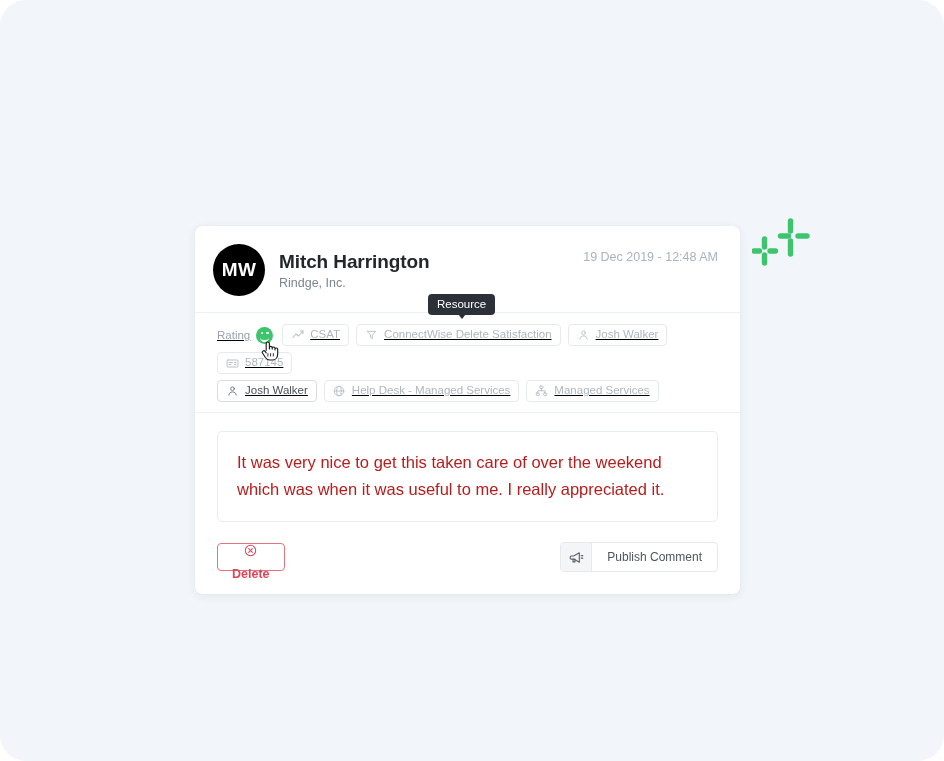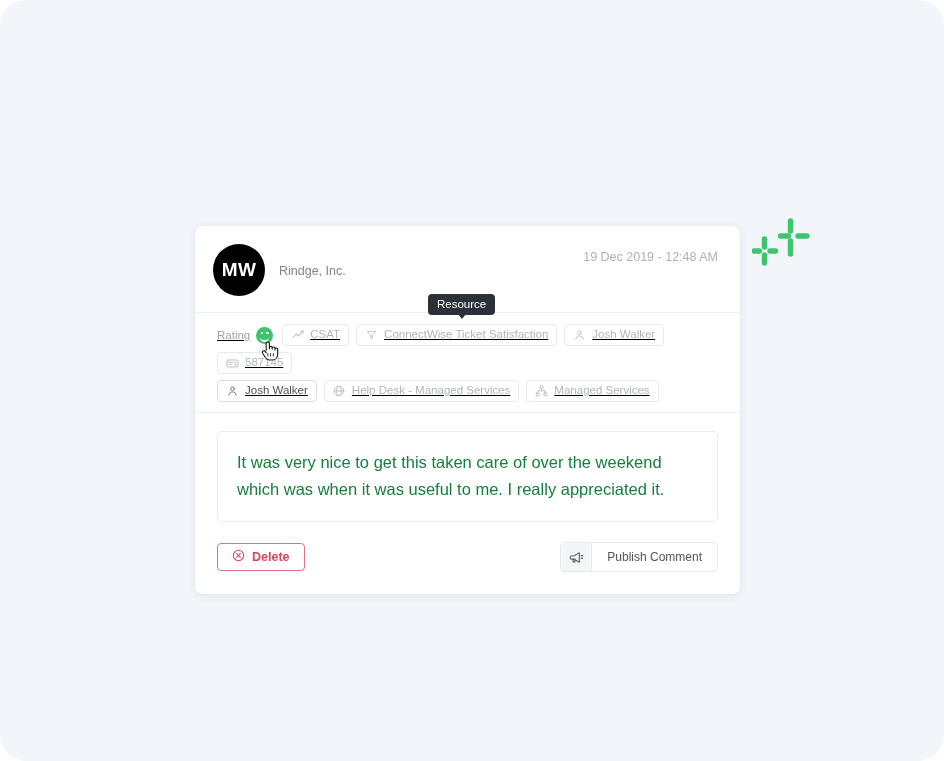--- a/index.html
+++ b/index.html
@@ -210,21 +210,21 @@
     margin: 0 0 14px 0;
   }
   .answer-box {
     border: 1px solid #e9edf1;
     border-radius: 5px;
     padding: 17px 19px 19px 19px;
     background: #ffffff;
   }
   .answer-text {
     font-size: 16.5px;
-    color: #15803d;
+    color: #b91c1c;
     line-height: 1.62;
     margin: 0;
   }
 
   
   .card-footer {
     display: flex;
     align-items: center;
     justify-content: space-between;
     padding: 14px 22px 22px 22px;
@@ -236,20 +236,21 @@
     height: 28px;
     padding: 0 14px;
     border: 1px solid #e4737f;
     border-radius: 4px;
     background: #ffffff;
     color: #d9465a;
     font-size: 12.5px;
     font-weight: bold;
     font-family: "Liberation Sans", sans-serif;
     cursor: pointer;
+    flex-direction: column;
   }
   .btn-publish {
     display: inline-flex;
     align-items: stretch;
     height: 28px;
     border: 1px solid #e6eaee;
     border-radius: 4px;
     background: #ffffff;
     overflow: hidden;
     cursor: pointer;
@@ -284,20 +285,21 @@
 
 <div class="canvas">
 
   <div class="card">
 
     <div class="card-header">
       <div class="avatar">
         <span>MW</span>
       </div>
       <div class="who">
+        <div class="who-name">Mitch Harrington</div>
         <div class="who-company">Rindge, Inc.</div>
       </div>
       <div class="timestamp">19 Dec 2019 - 12:48 AM</div>
     </div>
 
     <div class="tagstrip">
 
       <div class="tooltip">Resource</div>
 
       <div class="tagrow">
@@ -317,21 +319,21 @@
           </span>
           <span>CSAT</span>
         </div>
 
         <div class="tag">
           <span class="tag-ico">
             <svg width="11" height="12" viewBox="0 0 24 24" fill="none" stroke="#b9c0c8" stroke-width="2" stroke-linecap="round" stroke-linejoin="round">
               <polygon points="3,4 21,4 14,12.5 14,20 10,17.5 10,12.5"></polygon>
             </svg>
           </span>
-          <span>ConnectWise Ticket Satisfaction</span>
+          <span>ConnectWise Delete Satisfaction</span>
         </div>
 
         <div class="tag">
           <span class="tag-ico">
             <svg width="11" height="12" viewBox="0 0 24 24" fill="none" stroke="#b9c0c8" stroke-width="2" stroke-linecap="round" stroke-linejoin="round">
               <circle cx="12" cy="7" r="4"></circle>
               <path d="M4 21c0-4.4 3.6-7 8-7s8 2.6 8 7"></path>
             </svg>
           </span>
           <span>Josh Walker</span>

